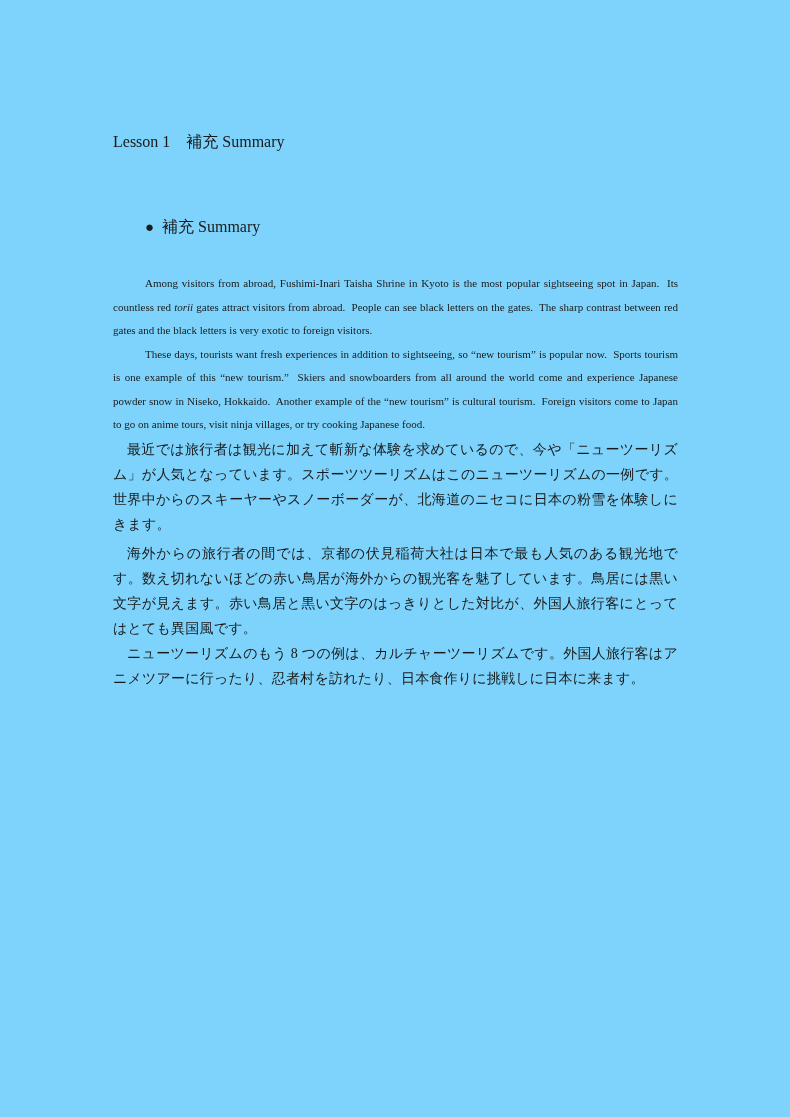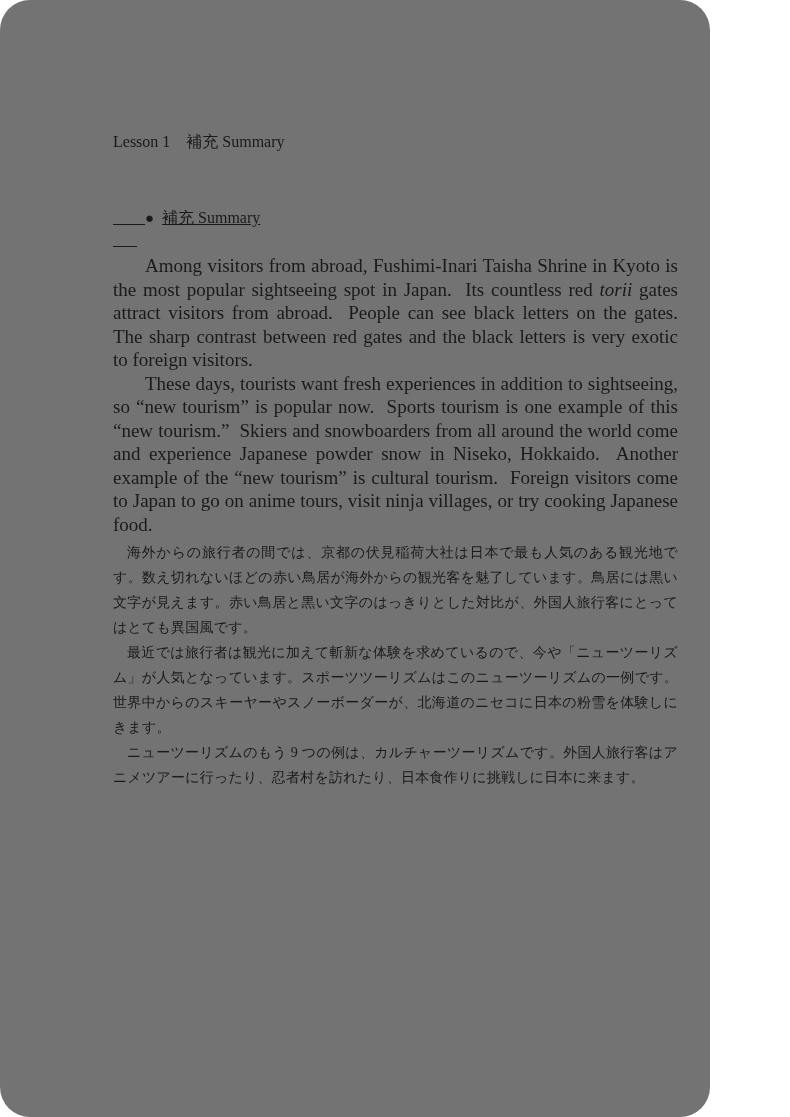--- a/index.html
+++ b/index.html
@@ -2,55 +2,53 @@
 <html><head>
 <meta charset="utf-8">
 <style>
   html, body {
     margin: 0;
     padding: 0;
     background: #ffffff;
   }
   .page {
     position: relative;
-    width: 710px;
+    width: 790px;
     height: 1117px;
-    background: #737373;
+    background: #7dd3fc;
     color: #1a1a1a;
     font-family: "Liberation Serif", "DejaVu Serif", serif;
     overflow: hidden;
-    border-radius: 30px;
   }
   .content {
     position: absolute;
     left: 113px;
     top: 131px;
     width: 565px;
   }
   .doc-title {
     font-size: 16px;
     line-height: 22px;
   }
   .section-heading {
     font-size: 16px;
-    line-height: 22px;
+    line-height: 28px;
     white-space: pre-wrap;
-    text-decoration: underline;
   }
   .heading-en { margin-top: 32px; }
   .heading-ja { margin-top: 20px; }
   .bullet {
     font-size: 15px;
     display: inline-block;
     vertical-align: baseline;
   }
   .heading-label-gap { margin-left: 8px; }
   .en-para {
     margin: 0;
-    font-size: 19px;
+    font-size: 11px;
     line-height: 23.5px;
     text-align: justify;
     text-indent: 32px;
     white-space: pre-wrap;
   }
   .en-para.first { margin-top: 3px; }
   .en-para.second { }
   .italic { font-style: italic; }
   .ja-para {
     margin: 0;
@@ -75,21 +73,21 @@
         <span class="bullet">●</span><span class="heading-label-gap">補充 Summary</span>
       </div>
 
       <p class="en-para first"><span>Among visitors from abroad, Fushimi-Inari Taisha Shrine in Kyoto is the most popular sightseeing spot in Japan.  Its countless red </span><span class="italic">torii</span><span> gates attract visitors from abroad.  People can see black letters on the gates.  The sharp contrast between red gates and the black letters is very exotic to foreign visitors.</span></p>
 
       <p class="en-para second">These days, tourists want fresh experiences in addition to sightseeing, so “new tourism” is popular now.  Sports tourism is one example of this “new tourism.”  Skiers and snowboarders from all around the world come and experience Japanese powder snow in Niseko, Hokkaido.  Another example of the “new tourism” is cultural tourism.  Foreign visitors come to Japan to go on anime tours, visit ninja villages, or try cooking Japanese food.</p>
     </div>
 
     <div class="section">
 
+      <p class="ja-para">最近では旅行者は観光に加えて斬新な体験を求めているので、今や「ニューツーリズム」が人気となっています。スポーツツーリズムはこのニューツーリズムの一例です。世界中からのスキーヤーやスノーボーダーが、北海道のニセコに日本の粉雪を体験しにきます。</p>
+
       <p class="ja-para first">海外からの旅行者の間では、京都の伏見稲荷大社は日本で最も人気のある観光地です。数え切れないほどの赤い鳥居が海外からの観光客を魅了しています。鳥居には黒い文字が見えます。赤い鳥居と黒い文字のはっきりとした対比が、外国人旅行客にとってはとても異国風です。</p>
 
-      <p class="ja-para">最近では旅行者は観光に加えて斬新な体験を求めているので、今や「ニューツーリズム」が人気となっています。スポーツツーリズムはこのニューツーリズムの一例です。世界中からのスキーヤーやスノーボーダーが、北海道のニセコに日本の粉雪を体験しにきます。</p>
-
-      <p class="ja-para">ニューツーリズムのもう 9 つの例は、カルチャーツーリズムです。外国人旅行客はアニメツアーに行ったり、忍者村を訪れたり、日本食作りに挑戦しに日本に来ます。</p>
+      <p class="ja-para">ニューツーリズムのもう 8 つの例は、カルチャーツーリズムです。外国人旅行客はアニメツアーに行ったり、忍者村を訪れたり、日本食作りに挑戦しに日本に来ます。</p>
     </div>
 
   </div>
 </div>
 
 </body></html>

